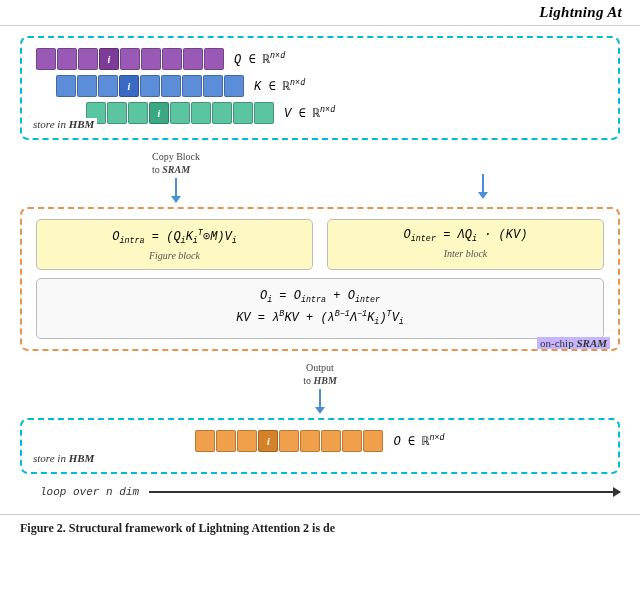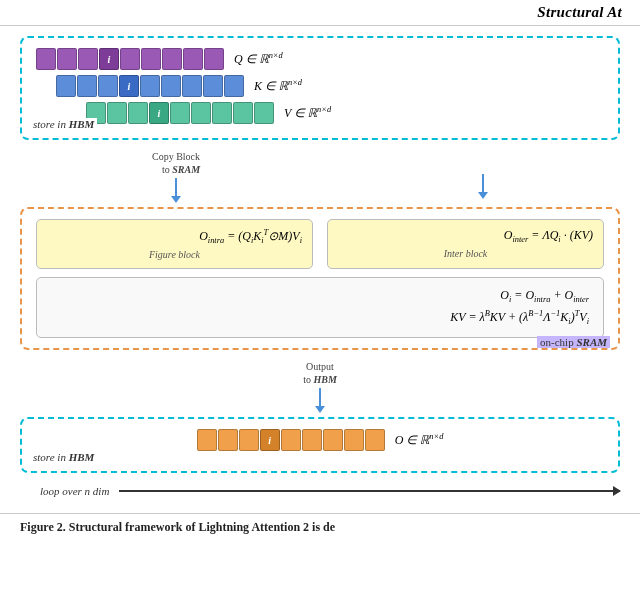--- a/index.html
+++ b/index.html
@@ -239,48 +239,47 @@
     }
     .arrow-branch {
       display: flex;
       flex-direction: column;
       align-items: center;
     }
 
     .copy-label {
       font-size: 10px;
       color: #444;
-      text-align: right;
+      text-align: left;
       line-height: 1.3;
       margin-bottom: 2px;
     }
     .copy-label em { font-style: italic; font-weight: bold; }
 
     .output-label-text {
       font-size: 10px;
       color: #444;
       text-align: center;
       line-height: 1.3;
       margin-bottom: 2px;
     }
     .output-label-text em { font-style: italic; font-weight: bold; }
 
     .qkv-indent-1 { margin-left: 20px; }
     .qkv-indent-2 { margin-left: 50px; }
 
     .math-text {
-      font-family: Liberation Serif, serif;
-      font-style: italic;
-      text-align: right;
+      font-family: Liberation Mono, monospace;
+      font-style: italic;
     }
   </style>
 </head>
 <body>
 
-<div class="page-title">Structural At</div>
+<div class="page-title">Lightning At</div>
 
 <div class="main-diagram">
 
   <div class="hbm-outer-box">
 
     <div class="qkv-section">
 
       <div class="qkv-row">
         <div class="block-array">
           <div class="block-cell q-color"></div>

